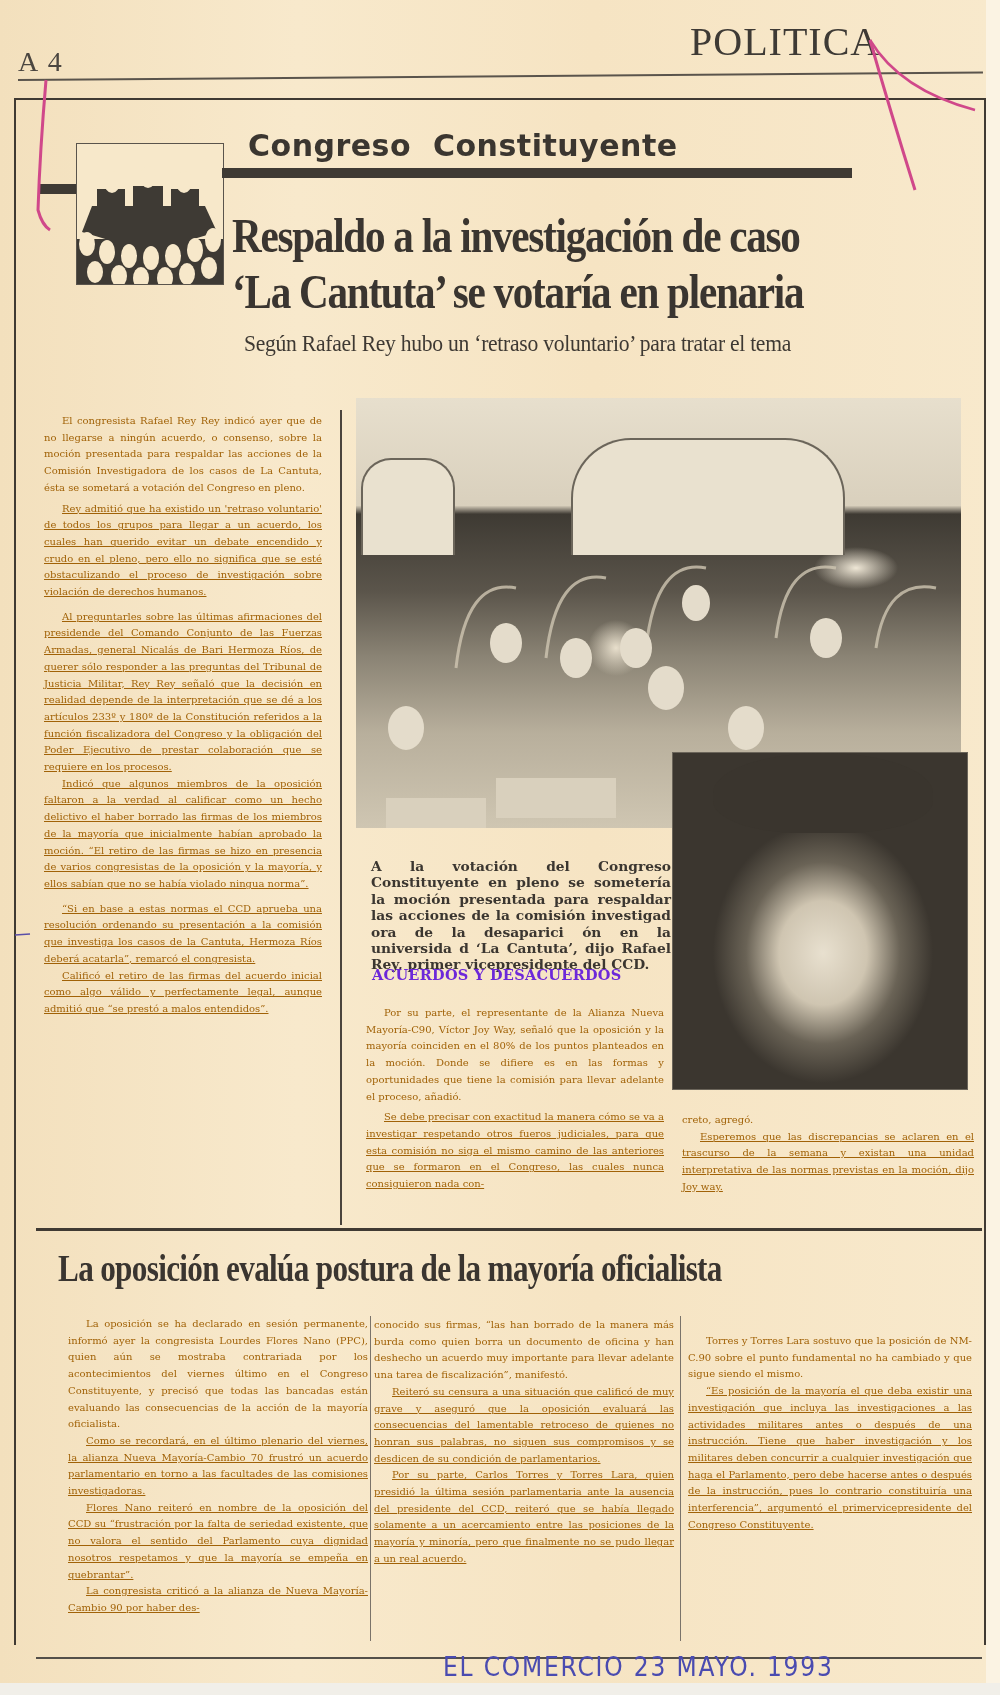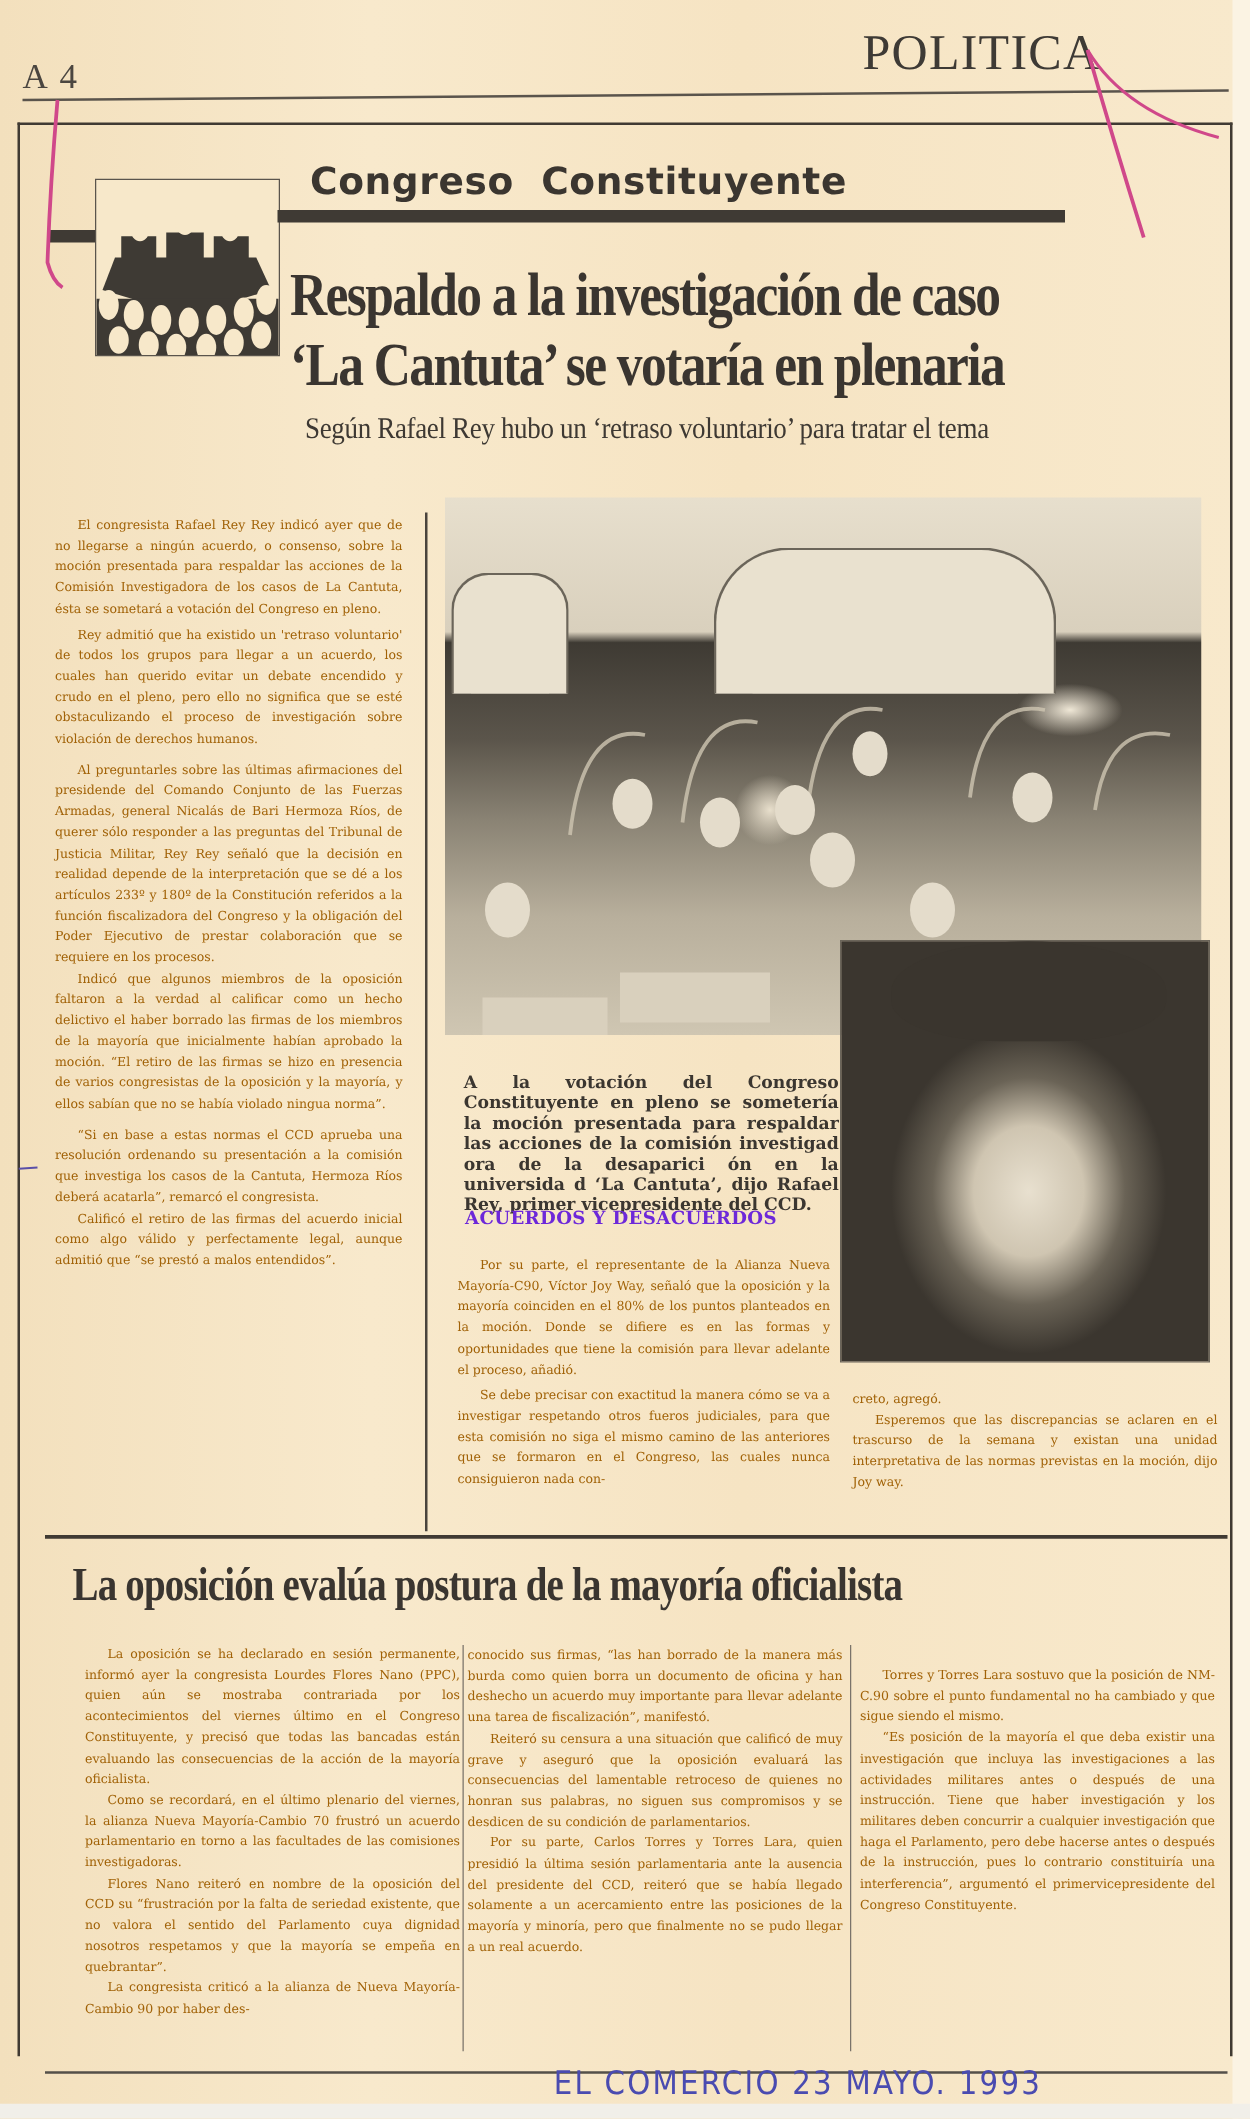--- a/index.html
+++ b/index.html
@@ -26,21 +26,21 @@
   .kicker { position: absolute; left: 248px; top: 128px; font-family: "DejaVu Sans", sans-serif; font-weight: bold; font-size: 30px; color: #3b3630; letter-spacing: 0.5px; }
   .kicker-rule { position: absolute; left: 222px; top: 168px; width: 630px; height: 10px; background: #3f3a34; }
   .kicker-rule-left { position: absolute; left: 40px; top: 184px; width: 40px; height: 10px; background: #3f3a34; }
   .logo { position: absolute; left: 76px; top: 143px; width: 146px; height: 140px; border: 1px solid #5a544c; background: #f7e8ca; overflow: hidden; }
 
   .headline { position: absolute; left: 232px; top: 208px; width: 720px; font-family: "Liberation Serif", serif; font-weight: bold; font-size: 49px; line-height: 56px; color: #3a3530; letter-spacing: -1.5px; transform: scaleX(0.84); transform-origin: left top; white-space: nowrap; }
   .subhead { position: absolute; left: 244px; top: 330px; font-family: "Liberation Serif", serif; font-size: 24px; color: #3e3933; letter-spacing: -0.3px; transform: scaleX(0.9); transform-origin: left top; white-space: nowrap; }
 
   .col { position: absolute; font-size: 10px; line-height: 16.7px; text-align: justify; color: #a16207; }
   .col p { margin: 0; text-indent: 18px; }
-  .col p + p { margin-top: 4px; }
+  .col p + p { margin-top: 4px; text-decoration: underline; }
   .col p.noind { text-indent: 0; }
   .col1 { left: 44px; top: 413px; width: 278px; }
   .col2 { left: 366px; top: 1005px; width: 298px; }
   .col3 { left: 682px; top: 1112px; width: 292px; }
 
   .vrule { position: absolute; width: 2px; background: #4a443d; }
 
   .photo-main { position: absolute; left: 356px; top: 398px; width: 605px; height: 430px;
     background:
       radial-gradient(ellipse 40px 40px at 260px 250px, #e8dfcc 0%, transparent 70%),

